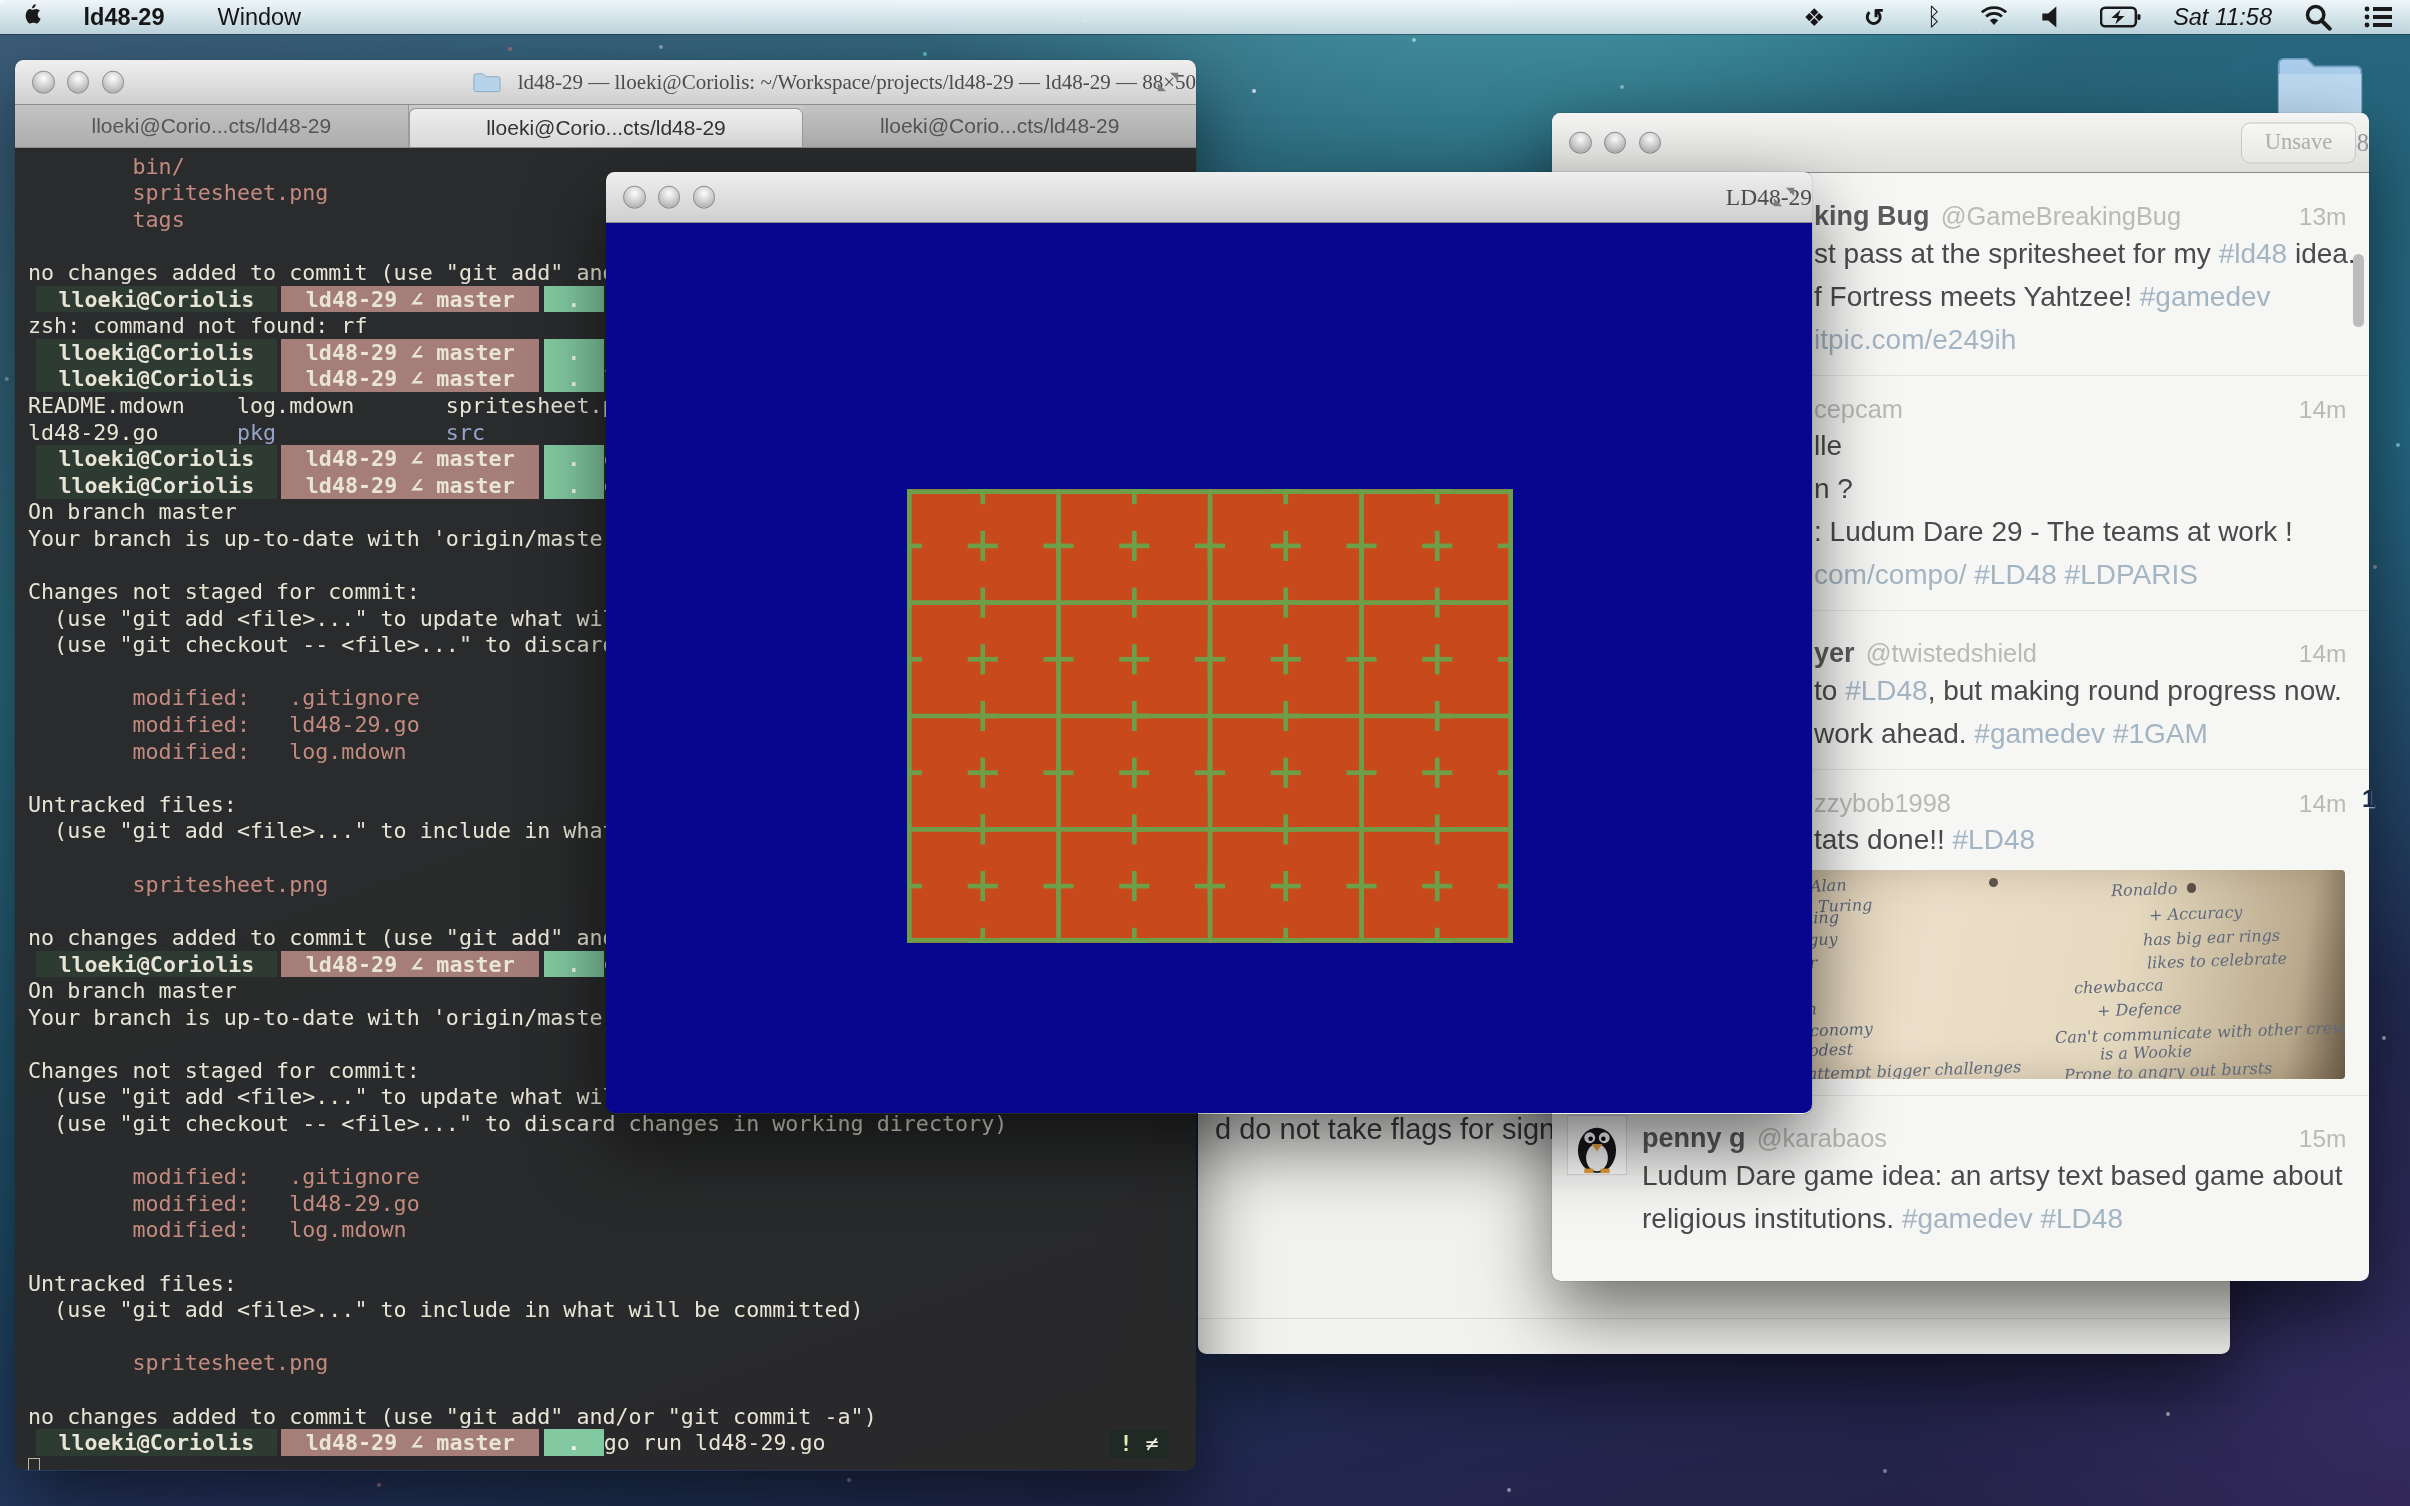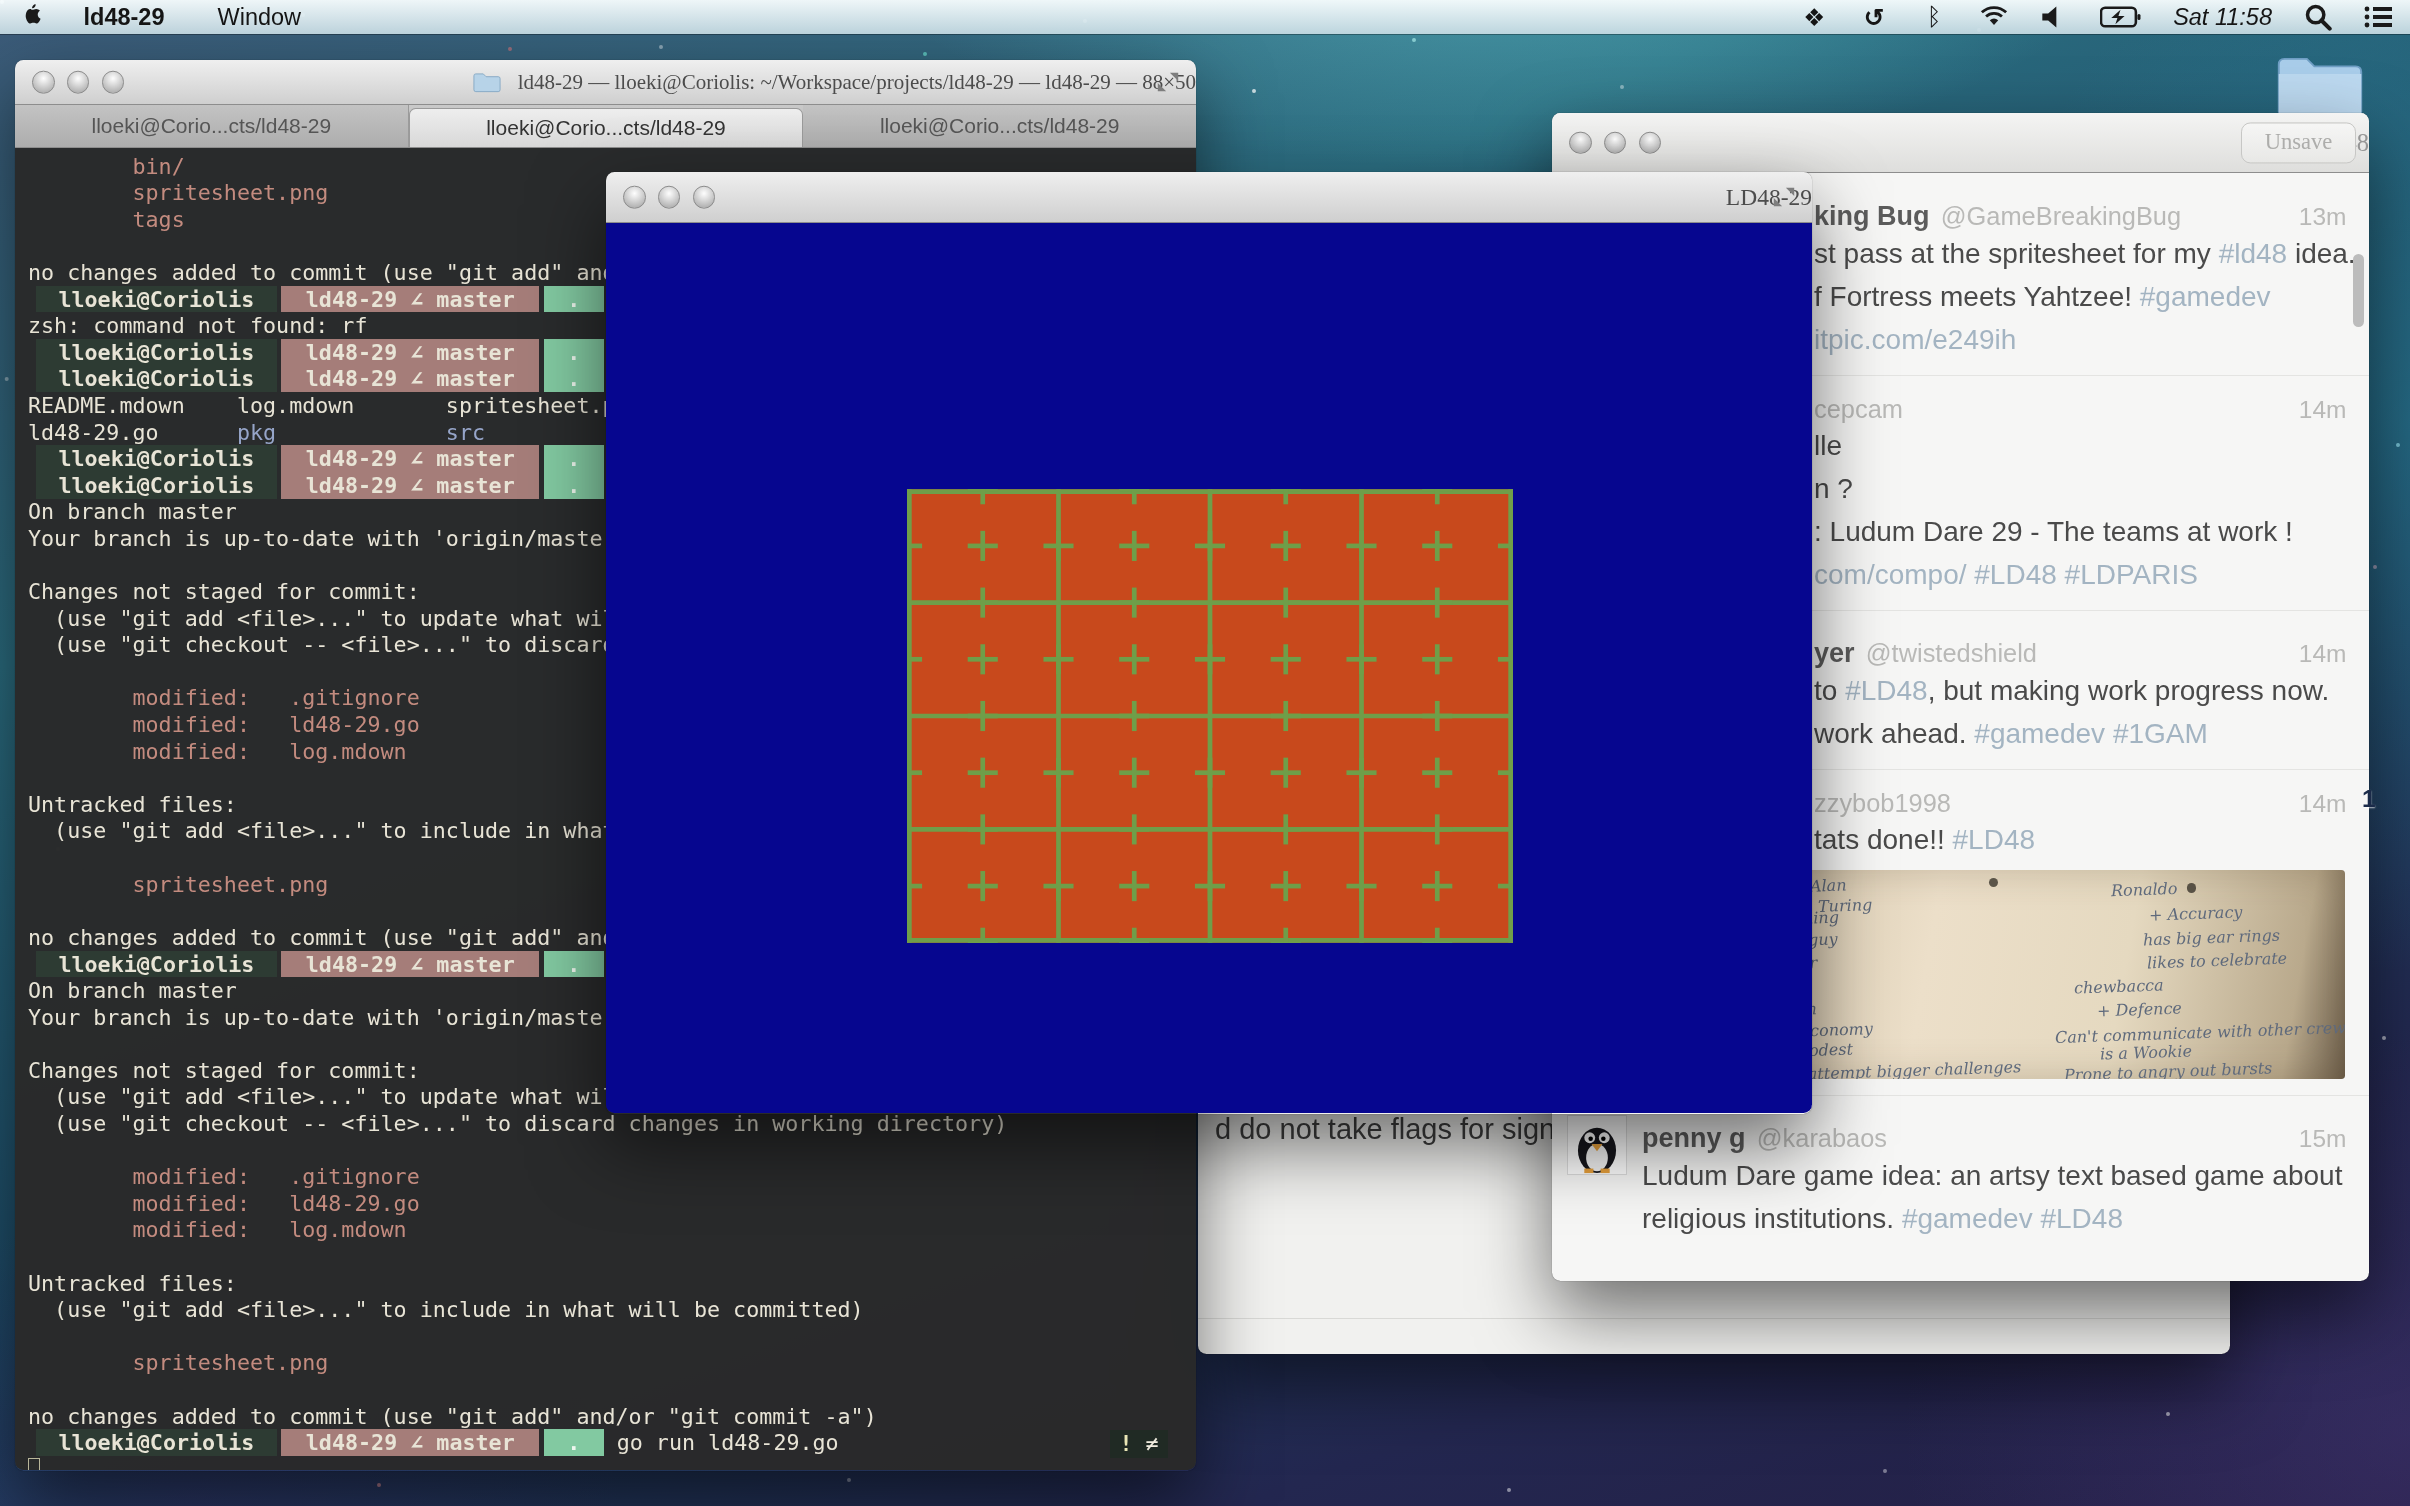--- a/index.html
+++ b/index.html
@@ -57,21 +57,21 @@
   .tab.active { background:linear-gradient(#eeeeee,#d8d8d8); border:0.9px solid #9a9a9a; border-bottom:none;
     border-radius:6.6px 6.6px 0 0; margin-top:2.8px; color:#333; }
   .termbody { height:1322px; background:rgba(41,41,41,.97); border-radius:0 0 8.5px 8.5px; overflow:hidden;
     padding:5.6px 0 0 13px; font:21.7px/26.6px "DejaVu Sans Mono", monospace; color:#e8e4d6; white-space:pre; }
   .tline { position:relative; height:26.6px; }
   .pink { color:#c38b7f; }
   .dir  { color:#96a5c9; }
   .pu { background:#2d3b33; font-weight:bold; padding:0.9px 9.4px;margin-left:8px; }
   .pb { background:#a57d79; font-weight:bold; padding:0.9px 11.3px; margin-left:4.7px; }
   .pd { background:#82c9a1; color:#eef6ee; font-weight:bold; padding:0.9px 10.4px; margin-left:4.7px; }
-  .cmd { padding-left:13px; }
+  .cmd { }
   .tbadge { position:absolute; right:28px; top:0; background:#202a24; padding:0.9px 9.4px; color:#f0ece0; }
   .tbadge b { color:#e9e6b6; font-weight:bold; }
   .cursor { display:inline-block; width:12.2px; height:22.6px; border:1.9px solid #b9b69a; vertical-align:-3.8px; }
   
   .whitewin { left:1198px; top:847px; width:1032px; height:507px; background:#f1f1ef; z-index:2; }
   .whitewin .bigtext { position:absolute; left:17px; top:266px; font-size:29px; color:#3f3f3f; white-space:nowrap; }
   .whitewin .hline { position:absolute; left:0; right:0; top:471px; border-top:1.9px solid #d9d9d6; }
   
   .twitter { left:1552px; top:113px; width:817px; height:1168px; background:#f6f6f5; z-index:3; }
   .twitter .titlebar { height:60px; font-size:24.5px; color:#969696;
@@ -161,21 +161,21 @@
           <div class="tline2"><span class="lnk">com/compo/</span><span> </span><span class="lnk">#LD48</span><span> </span><span class="lnk">#LDPARIS</span></div>
         </div>
       </div>
       <div class="tweet clipped">
         <div class="tw-main">
           <div class="thead">
             <span class="tname">yer</span>
             <span class="thandle">@twistedshield</span>
             <span class="ttime">14m</span>
           </div>
-          <div class="tline2"><span>to </span><span class="lnk">#LD48</span><span>, but making work progress now.</span></div>
+          <div class="tline2"><span>to </span><span class="lnk">#LD48</span><span>, but making round progress now.</span></div>
           <div class="tline2"><span>work ahead. </span><span class="lnk">#gamedev</span><span> </span><span class="lnk">#1GAM</span></div>
         </div>
       </div>
       <div class="tweet clipped">
         <div class="tw-main">
           <div class="thead">
             <span class="thandle">zzybob1998</span>
             <span class="ttime">14m</span>
           </div>
           <div class="tline2"><span>tats done!! </span><span class="lnk">#LD48</span></div>

